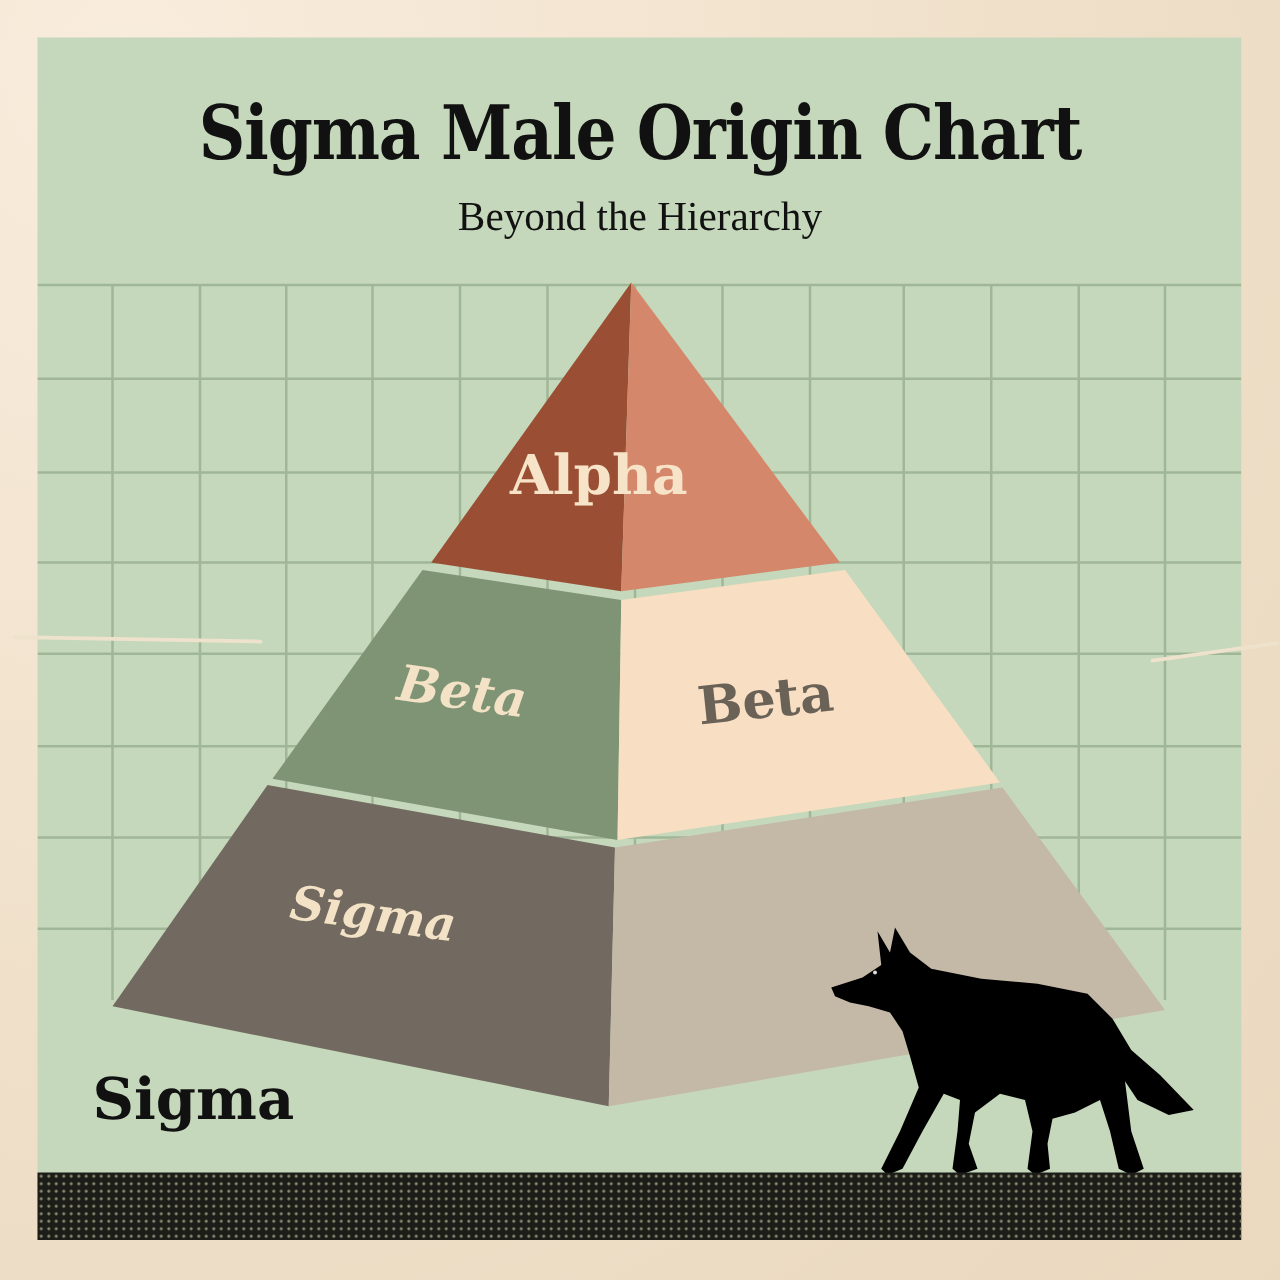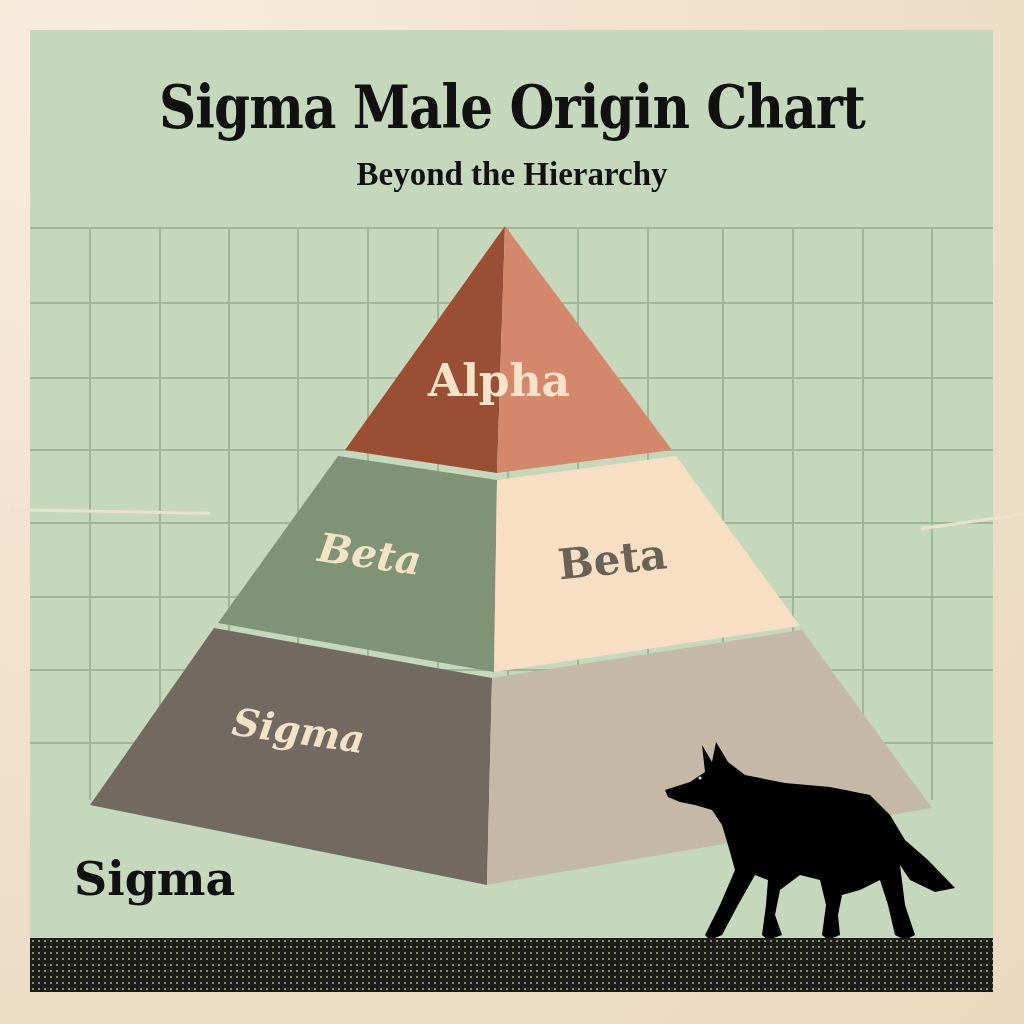--- a/index.html
+++ b/index.html
@@ -2,24 +2,24 @@
 <html><head>
 <meta charset="utf-8">
 <style>
   html, body { margin:0; padding:0; }
   body { width:1024px; height:1024px; overflow:hidden; background:#f3e6d2; position:relative; font-family:"DejaVu Serif", serif; }
   .paper { position:absolute; inset:0; background:
       radial-gradient(ellipse at 10% 5%, #f8ecdc 0%, #efdfc8 60%, #ead8bf 100%); }
   .panel { position:absolute; left:30px; top:30px; width:963px; height:962px; background:#c5d8bb; }
   .grid { position:absolute; left:0; top:0; width:100%; height:100%; }
   .title { position:absolute; left:0; top:72px; width:1024px; text-align:center; font-weight:bold; font-size:60px; letter-spacing:-1px; color:#111; font-family:"DejaVu Serif", serif; transform:scaleX(0.86); transform-origin:center; }
-  .subtitle { position:absolute; left:0; top:156px; width:1024px; text-align:center; font-size:33px; color:#111; font-family:"Liberation Serif", serif; font-weight:bold; }
+  .subtitle { position:absolute; left:0; top:156px; width:1024px; text-align:center; font-size:33px; color:#111; font-family:"Liberation Serif", serif; font-weight:normal; }
   .pyr { position:absolute; left:0; top:0; }
   .lbl { position:absolute; font-family:"DejaVu Serif", serif; font-weight:bold; }
-  .alpha-lbl { left:428px; top:355px; font-size:44px; color:#f6e3c8; }
+  .alpha-lbl { left:408px; top:355px; font-size:44px; color:#f6e3c8; }
   .beta-l-lbl { left:318px; top:530px; font-size:40px; color:#f3e2c6; transform:rotate(8deg); font-style:italic; }
   .beta-r-lbl { left:558px; top:535px; font-size:42px; color:#6a6257; transform:rotate(-6deg); }
   .sigma-in-lbl { left:232px; top:708px; font-size:38px; color:#f3e2c6; transform:rotate(8deg); font-style:italic; }
   .sigma-out-lbl { position:absolute; left:74px; top:852px; font-size:46px; font-weight:bold; color:#111; font-family:"DejaVu Serif", serif; }
   .band { position:absolute; left:30px; top:938px; width:963px; height:54px; background-color:#1c1c18;
     background-image: radial-gradient(circle, #8a8a70 1px, transparent 1.4px); background-size:6px 6px; }
   .tear { position:absolute; height:3px; background:#eee2cc; border-radius:2px; }
 </style>
 </head>
 <body>

